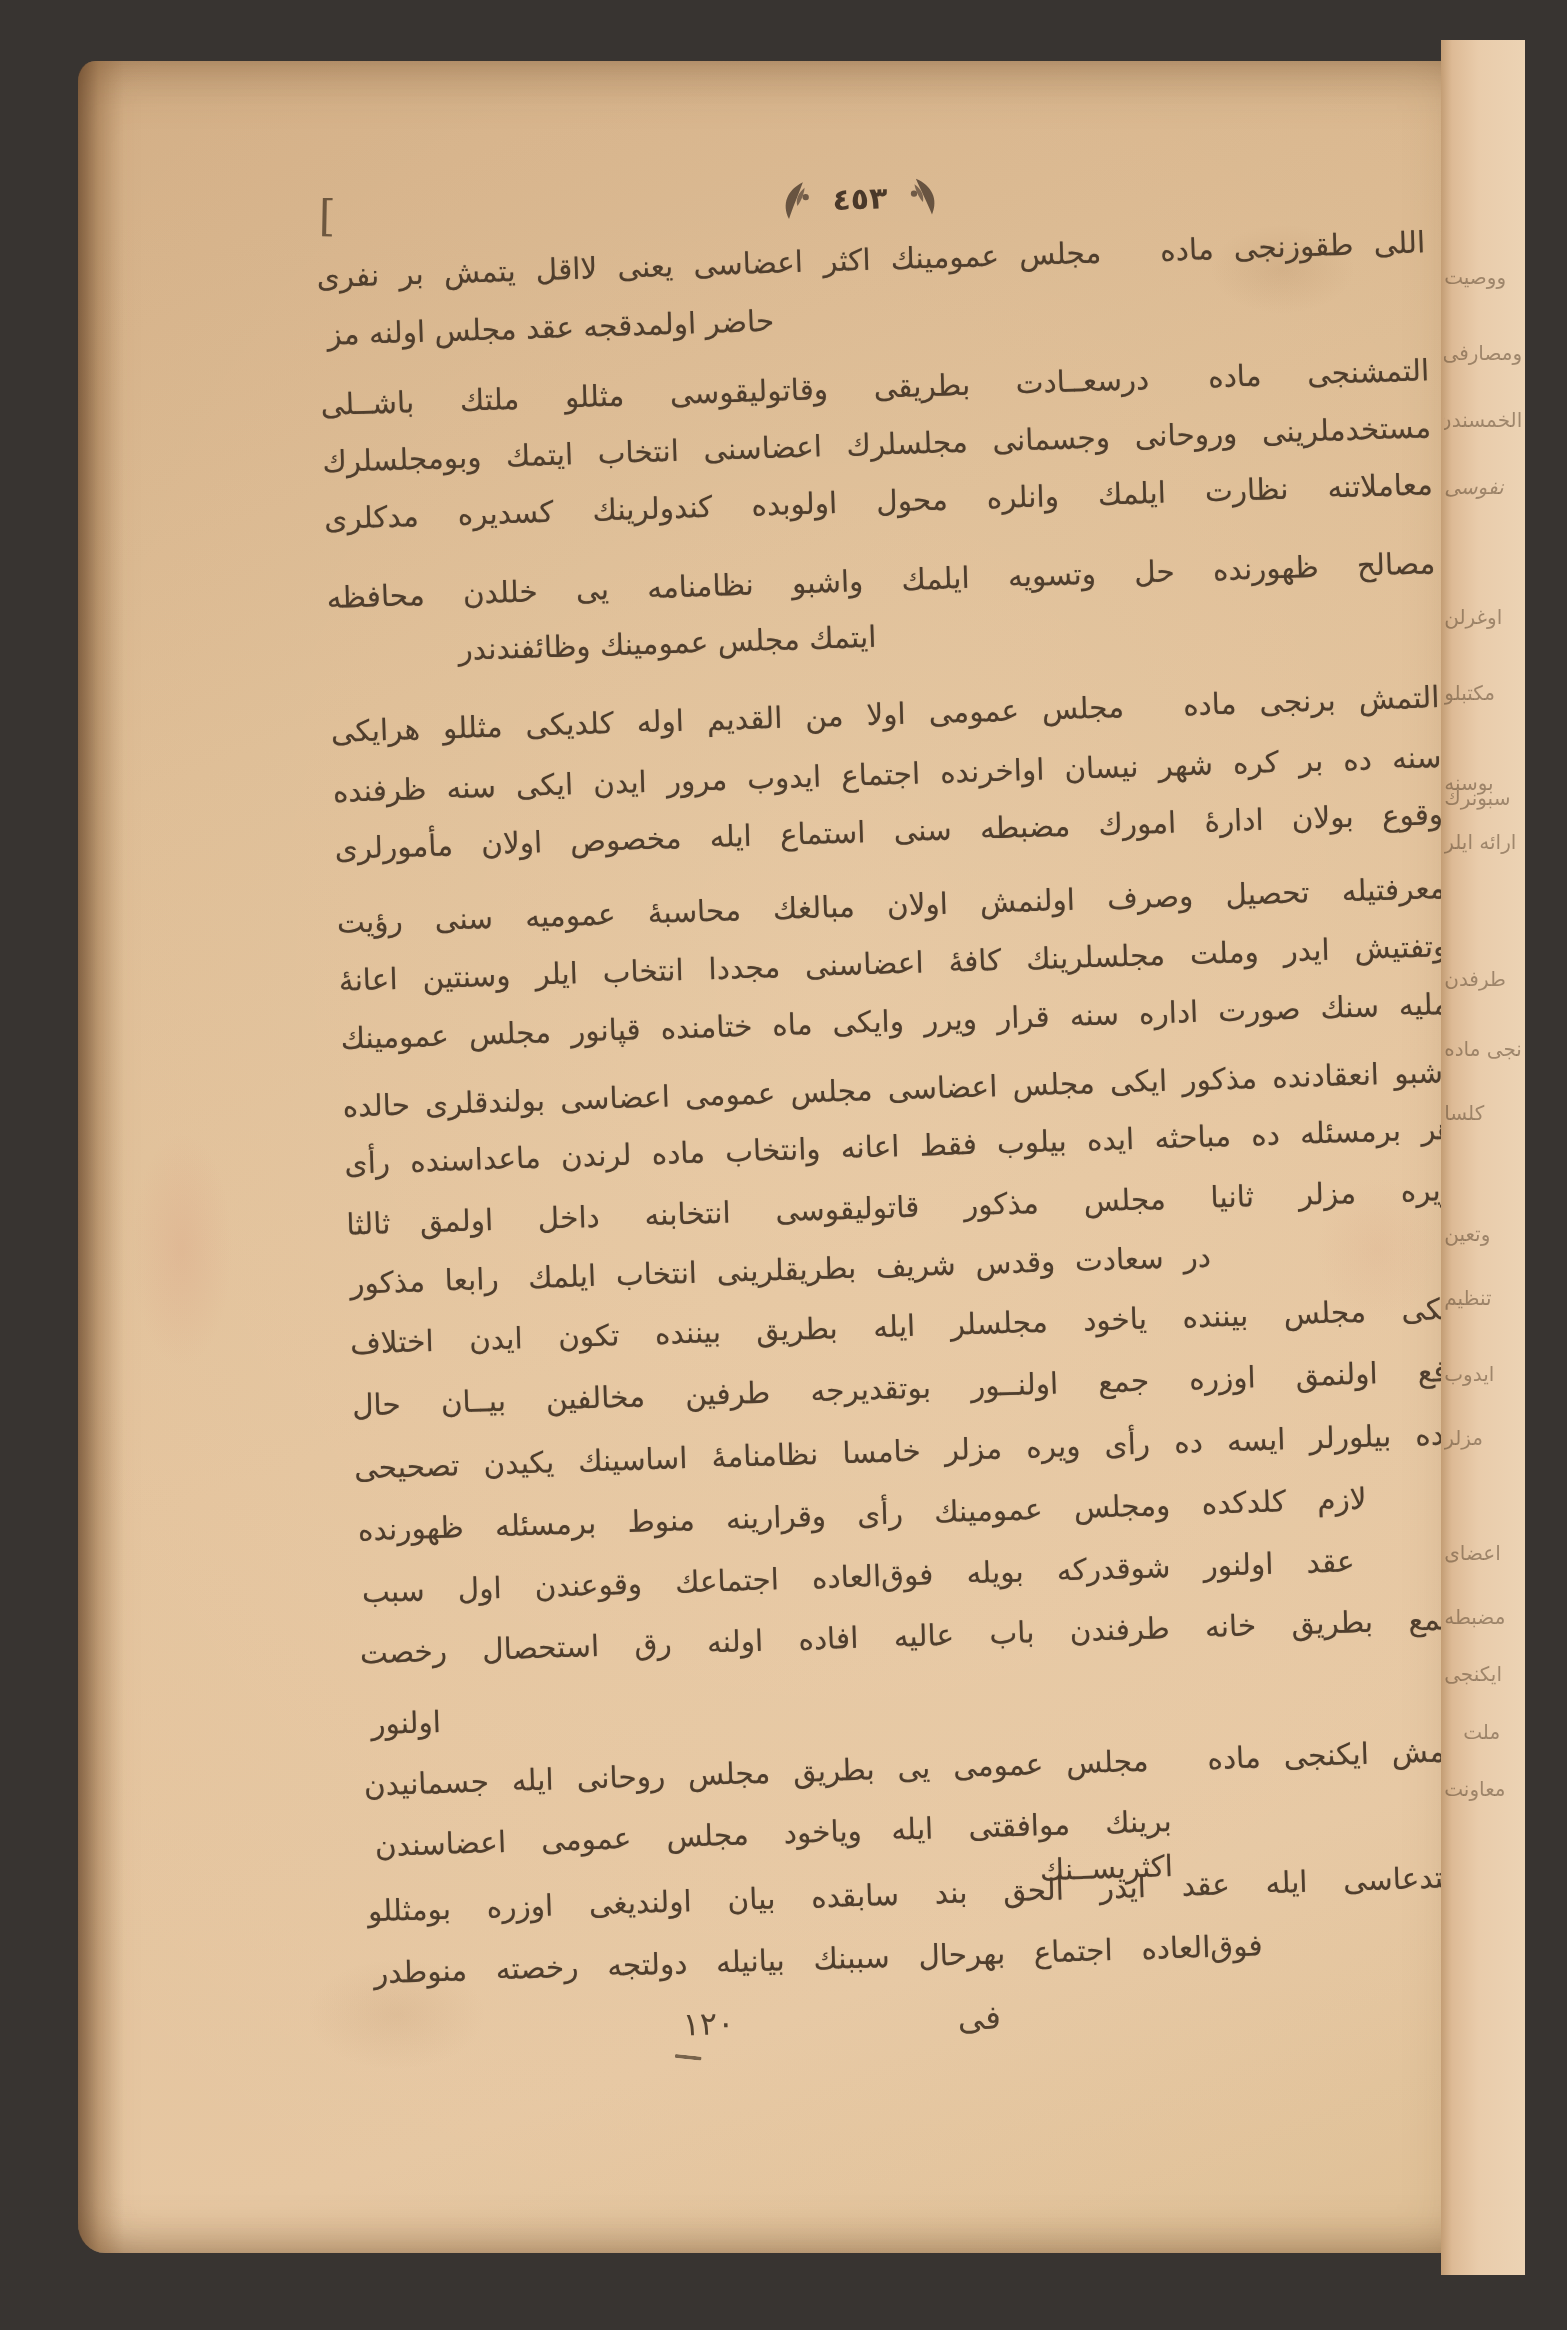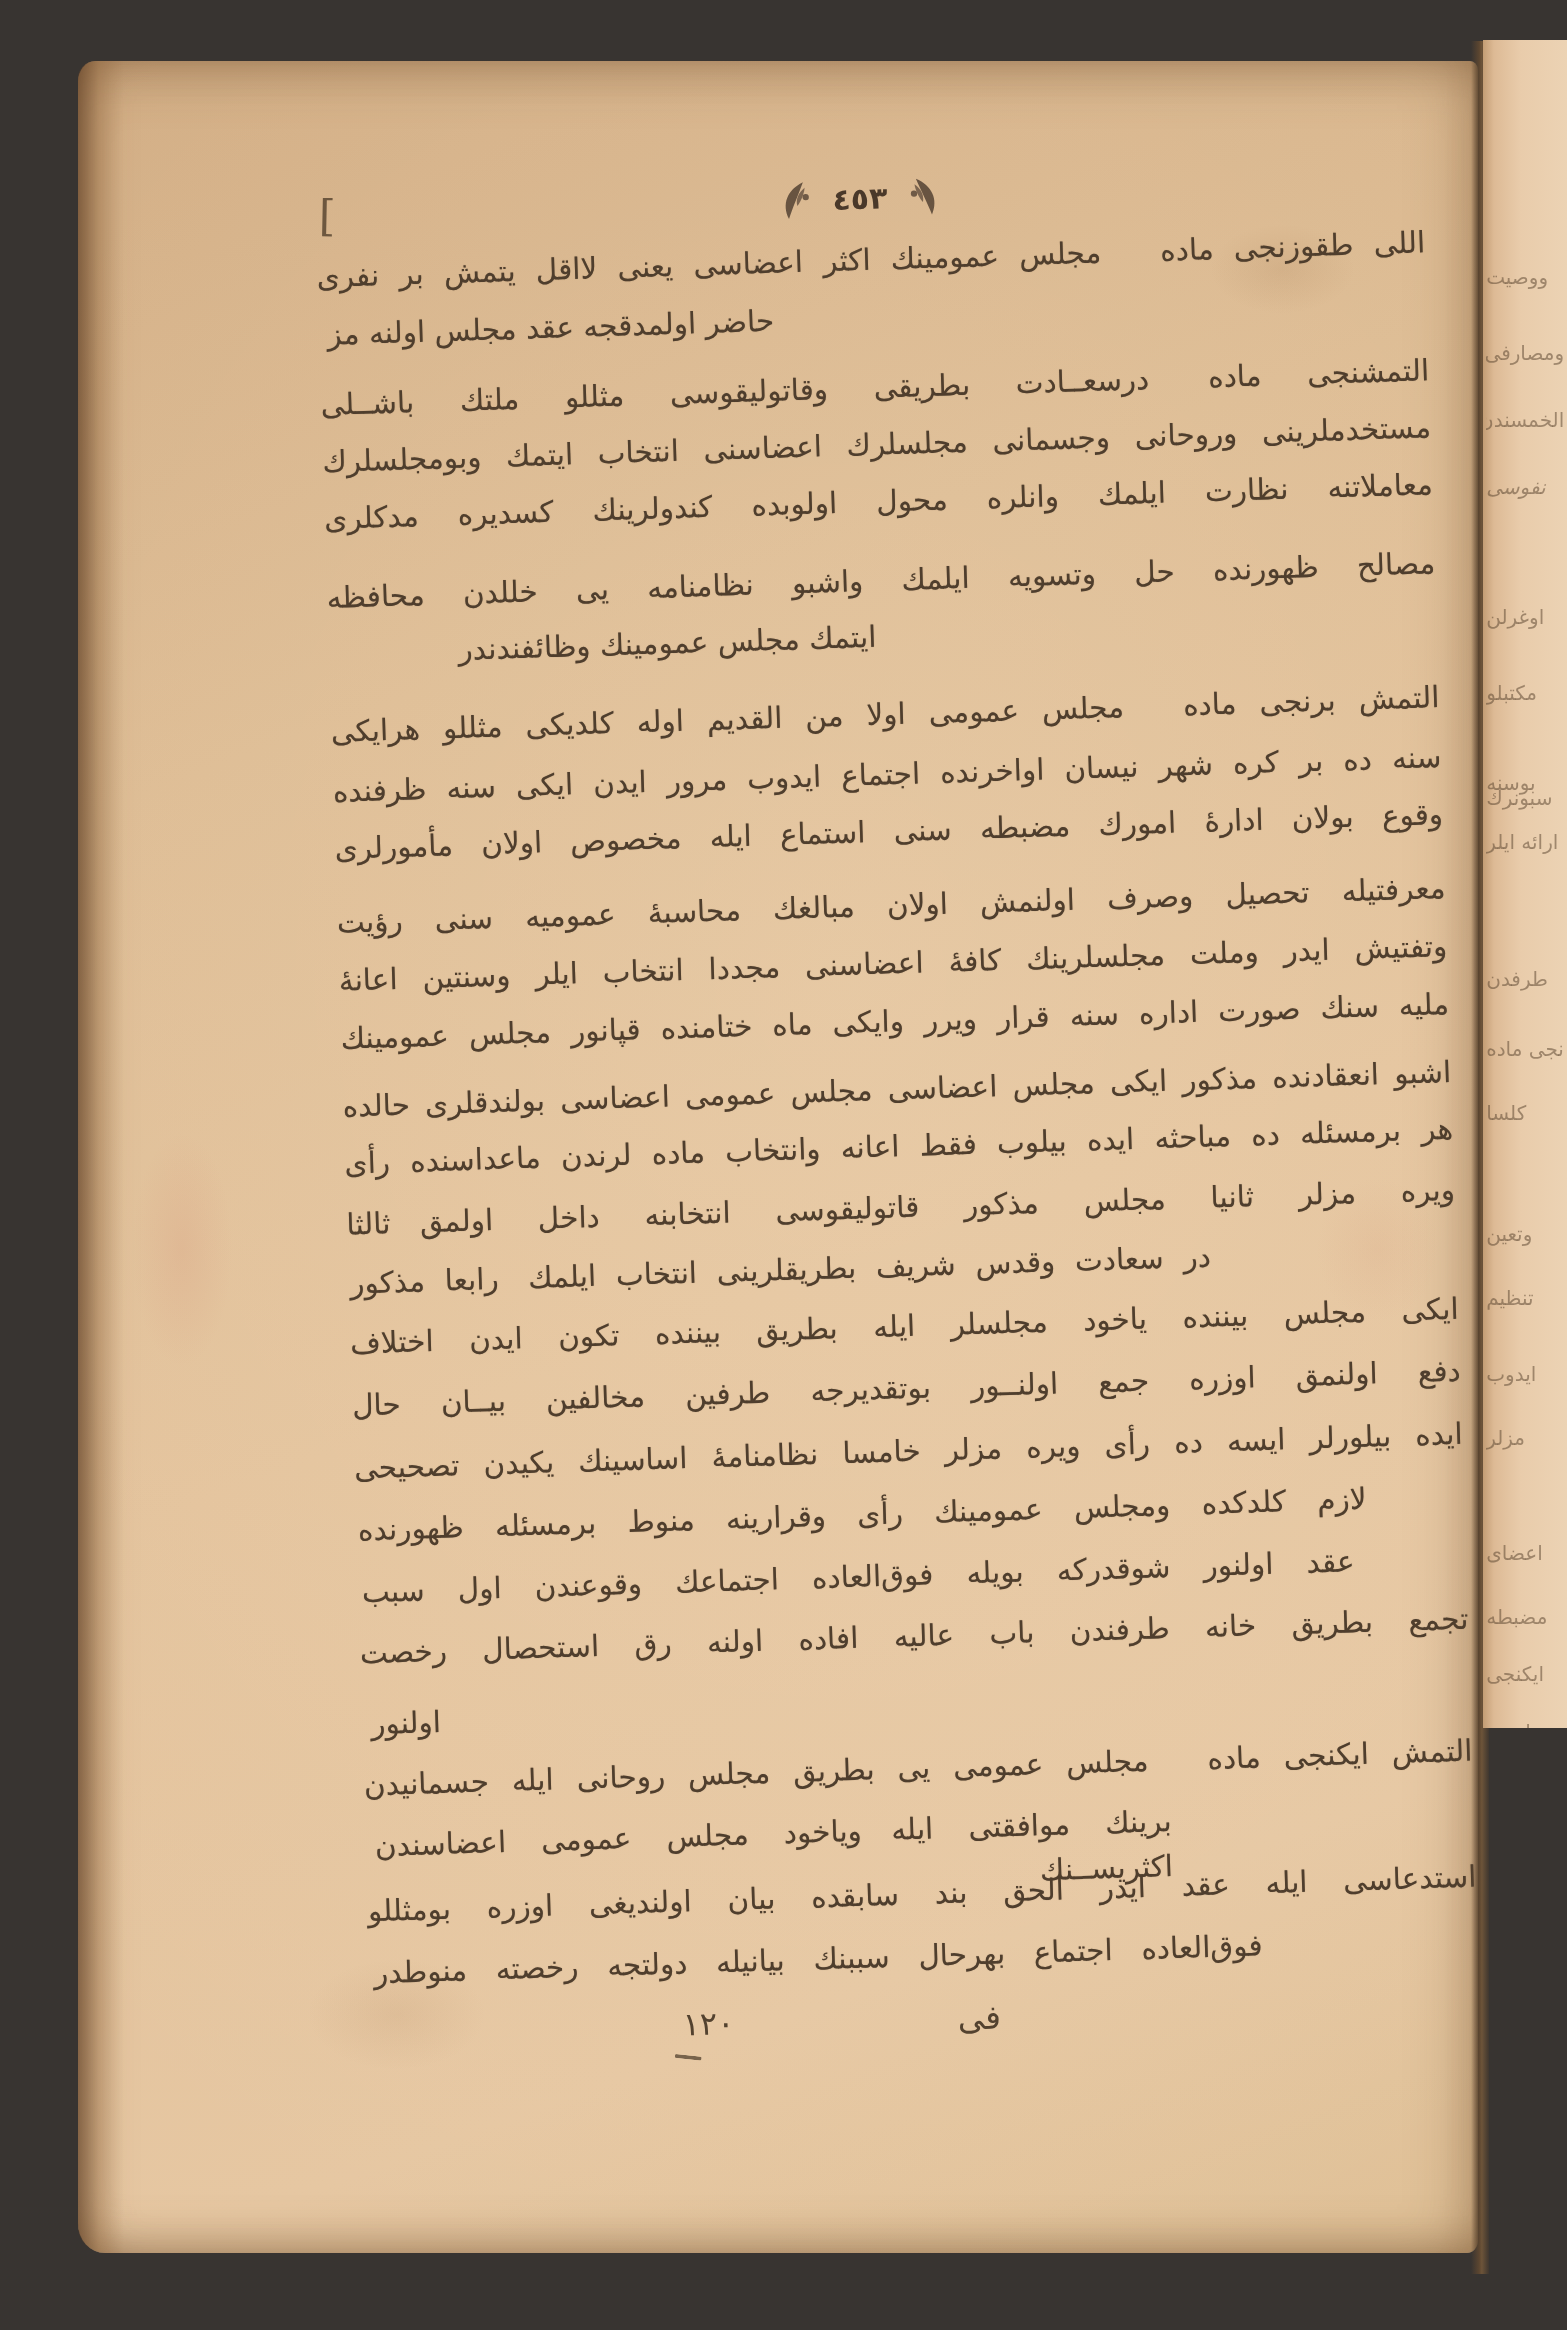--- a/index.html
+++ b/index.html
@@ -26,21 +26,21 @@
     background:linear-gradient(to right,rgba(96,63,36,.55),rgba(150,108,66,.32) 45%,rgba(0,0,0,0));
     border-radius:17.5px 0 0 27px;
   }
   .spot{position:absolute;border-radius:50%;pointer-events:none;}
   
   .gutter{
     position:absolute;left:1471px;top:41px;width:17.5px;height:2233px;
     background:linear-gradient(to right,rgba(70,48,26,0) 0%,#5c4630 45%,#6d5439 60%,rgba(90,64,38,.2) 100%);
   }
   .next-page{
-    position:absolute;left:1483px;top:40px;width:84px;height:1688px;
+    position:absolute;left:1441px;top:40px;width:84px;height:2235px;
     background:linear-gradient(to right,#c39d74 0px,#ddba95 11px,#e9ccab 45%,#ecd3b4 100%);
     overflow:hidden;
   }
   .frag{
     position:absolute;left:3.2px;width:78px;
     direction:rtl;text-align:left;white-space:nowrap;overflow:hidden;
     font-size:20px;color:rgba(96,74,52,.55);
   }
   
   .sheet{position:absolute;inset:0;transform:rotate(-1.8deg);transform-origin:50% 42%;color:#4f3e2d;}

